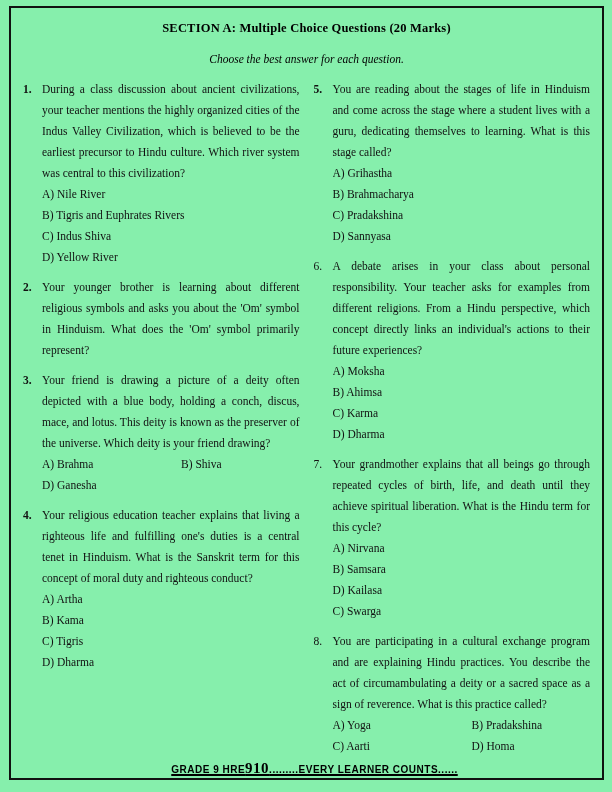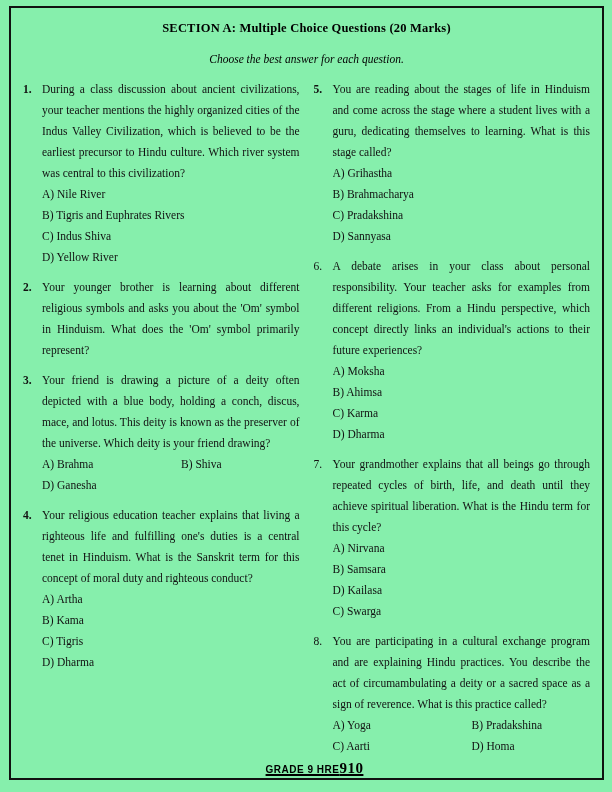--- a/index.html
+++ b/index.html
@@ -186,15 +186,16 @@
                 <div class="option">C) Aarti</div>
                 <div class="option">D) Homa</div>
               </div>
             </div>
           </div>
         </div>
     </div>
     <div class="footer">
       <span class="left">GRADE 9 HRE</span>
       <span class="center">910</span>
+      <span class="right">.........EVERY LEARNER COUNTS......</span>
     </div>
   </div>
 </div>
 
 </body></html>

